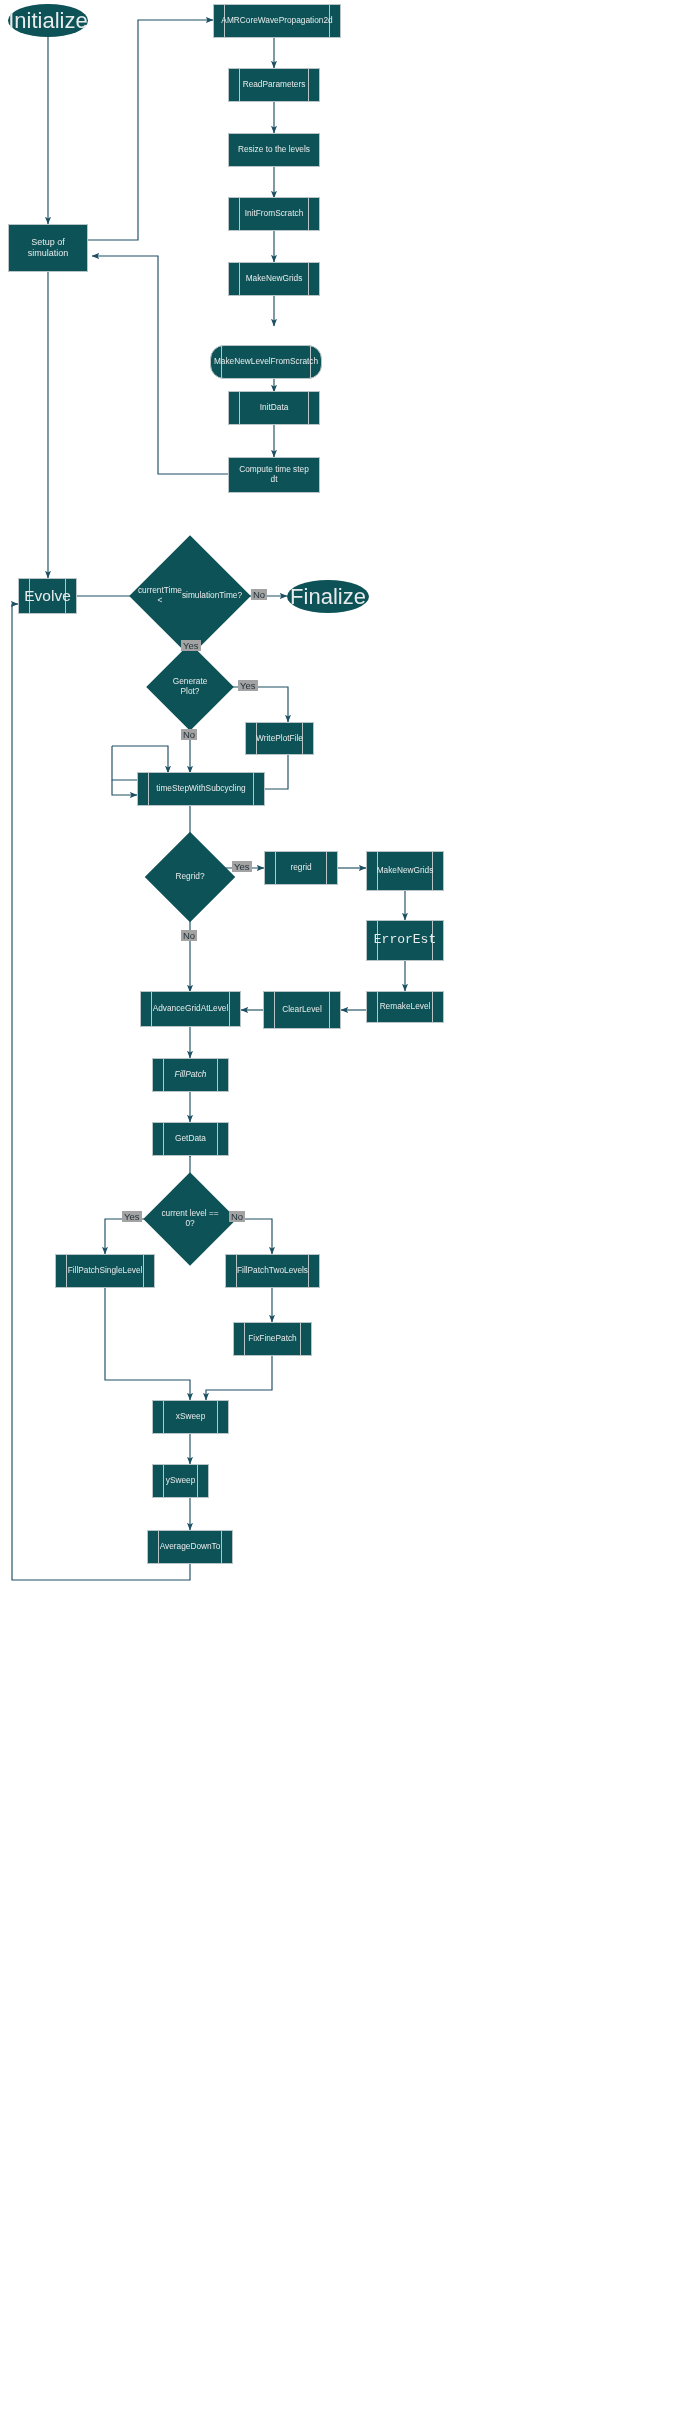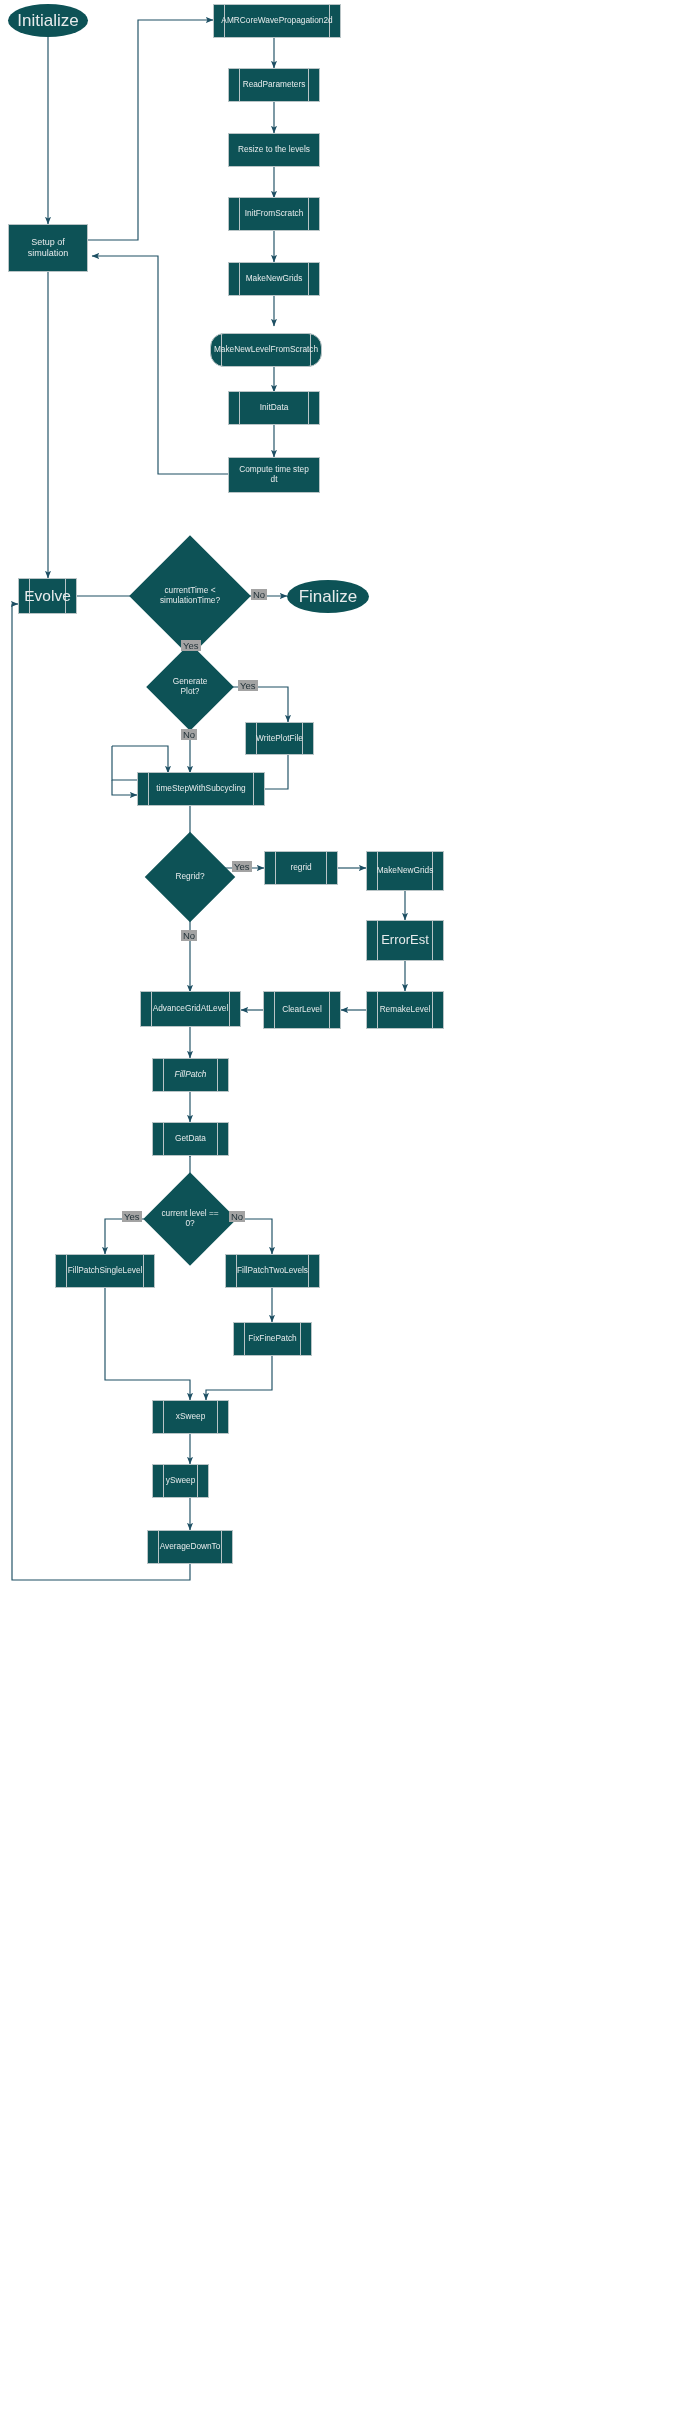--- a/index.html
+++ b/index.html
@@ -31,21 +31,21 @@
             background:#0d5256;transform:rotate(45deg);transform-origin:center;}
   .dec .lbl{position:relative;z-index:2;line-height:1.15;}
 
   .edge-label{position:absolute;color:#23333a;background:#a3a3a3;
               font-size:9.5px;padding:0 2px;white-space:nowrap;}
 
   .f8{font-size:8.3px;}
   .f9{font-size:9px;}
   .f13{font-size:13px;}
   .f15{font-size:15.5px;}
-  .f17{font-size:17px;}
+  .f17{font-size:22px;}
 </style>
 </head>
 <body>
 
 <div id="canvas">
 
   <svg class="edges" viewBox="0 0 685 2421" xmlns="http://www.w3.org/2000/svg">
     <defs>
       <marker id="ah" markerWidth="9" markerHeight="9" refX="7.2" refY="3.4" orient="auto" markerUnits="userSpaceOnUse">
         <path d="M0,0.4 L7.6,3.4 L0,6.4 L1.6,3.4 z" fill="#1d4f63"></path>
@@ -163,40 +163,40 @@
   <div class="node proc f8" style="left:228px;top:197px;width:92px;height:34px;">
     <span class="inner"></span>
     <span class="lbl">InitFromScratch</span>
   </div>
 
   <div class="node proc f8" style="left:228px;top:262px;width:92px;height:34px;">
     <span class="inner"></span>
     <span class="lbl">MakeNewGrids</span>
   </div>
 
-  <div class="node proc f8" style="left:210px;top:333px;width:112px;height:34px;border-radius:14px;">
+  <div class="node proc f8" style="left:210px;top:345px;width:112px;height:34px;border-radius:14px;">
     <span class="inner"></span>
     <span class="lbl">MakeNewLevelFromScratch</span>
   </div>
 
   <div class="node proc f8" style="left:228px;top:391px;width:92px;height:34px;">
     <span class="inner"></span>
     <span class="lbl">InitData</span>
   </div>
 
   <div class="node rect f8" style="left:228px;top:457px;width:92px;height:36px;">
     <span class="lbl">Compute time step dt</span>
   </div>
 
   <div class="node proc f15" style="left:18px;top:578px;width:59px;height:36px;">
     <span class="inner"></span>
     <span class="lbl" style="padding:0 4px;">Evolve</span>
   </div>
 
-  <div class="node dec f8" style="left:147px;top:553px;width:86px;height:86px;flex-direction:column;">
+  <div class="node dec f8" style="left:147px;top:553px;width:86px;height:86px;">
     <span class="dia"></span>
     <span class="lbl">currentTime &lt;</span>
     <span class="lbl">simulationTime?</span>
   </div>
 
   <div class="node term f17" style="left:287px;top:580px;width:82px;height:33px;">
     <span class="lbl">Finalize</span>
   </div>
 
   <div class="node dec f8" style="left:159px;top:656px;width:62px;height:62px;flex-direction:column;">
@@ -223,26 +223,26 @@
   <div class="node proc f8" style="left:264px;top:851px;width:74px;height:34px;">
     <span class="inner"></span>
     <span class="lbl">regrid</span>
   </div>
 
   <div class="node proc f8" style="left:366px;top:851px;width:78px;height:40px;">
     <span class="inner"></span>
     <span class="lbl" style="padding:0 6px;">MakeNewGrids</span>
   </div>
 
-  <div class="node proc f13" style="left:366px;top:920px;width:78px;height:41px;">
+  <div class="node proc f13" style="left:366px;top:920px;width:78px;height:41px;font-family:Liberation Mono, monospace;">
     <span class="inner"></span>
     <span class="lbl" style="padding:0 6px;">ErrorEst</span>
   </div>
 
-  <div class="node proc f8" style="left:366px;top:991px;width:78px;height:38px;">
+  <div class="node proc f8" style="left:366px;top:991px;width:78px;height:32px;">
     <span class="inner"></span>
     <span class="lbl" style="padding:0 6px;">RemakeLevel</span>
   </div>
 
   <div class="node proc f8" style="left:263px;top:991px;width:78px;height:38px;">
     <span class="inner"></span>
     <span class="lbl" style="padding:0 6px;">ClearLevel</span>
   </div>
 
   <div class="node proc f8" style="left:140px;top:991px;width:101px;height:36px;">

